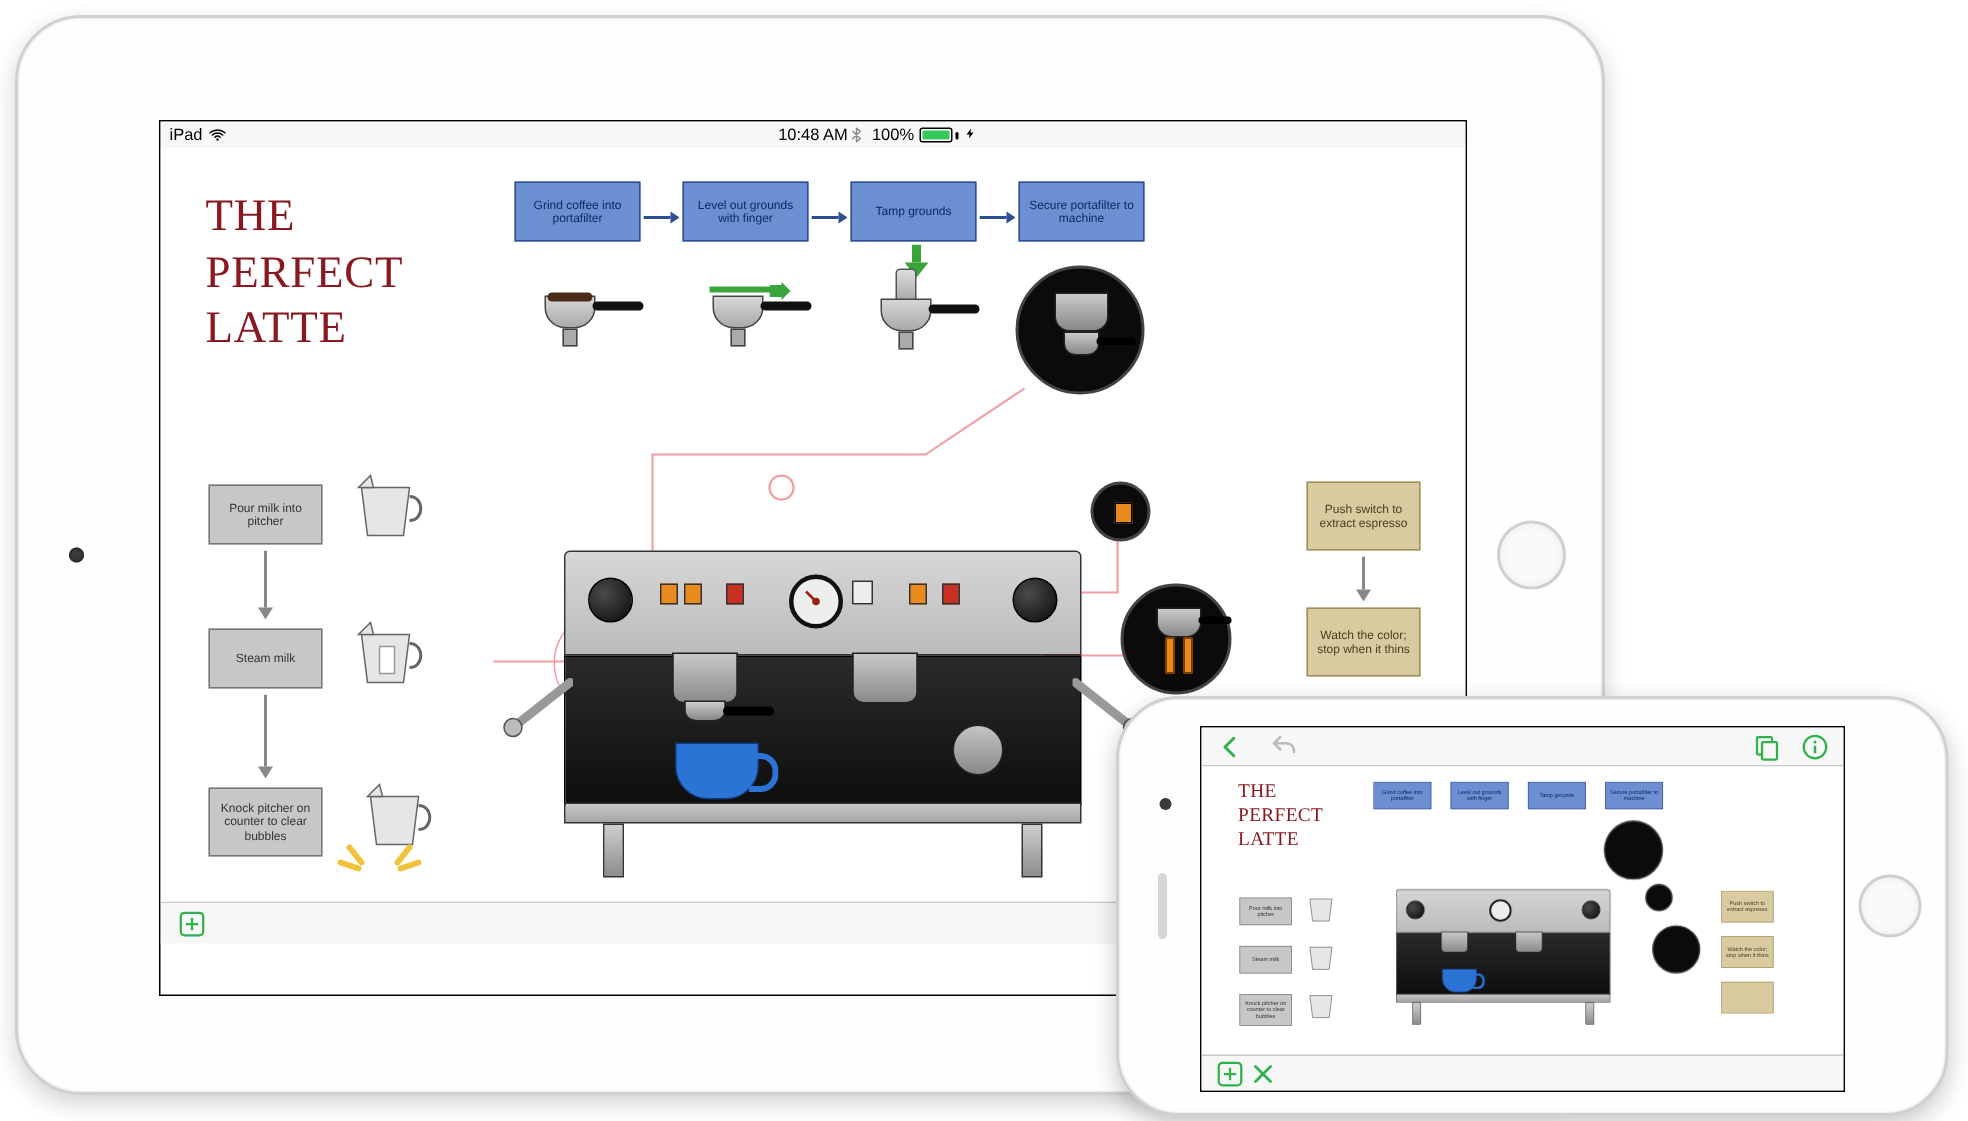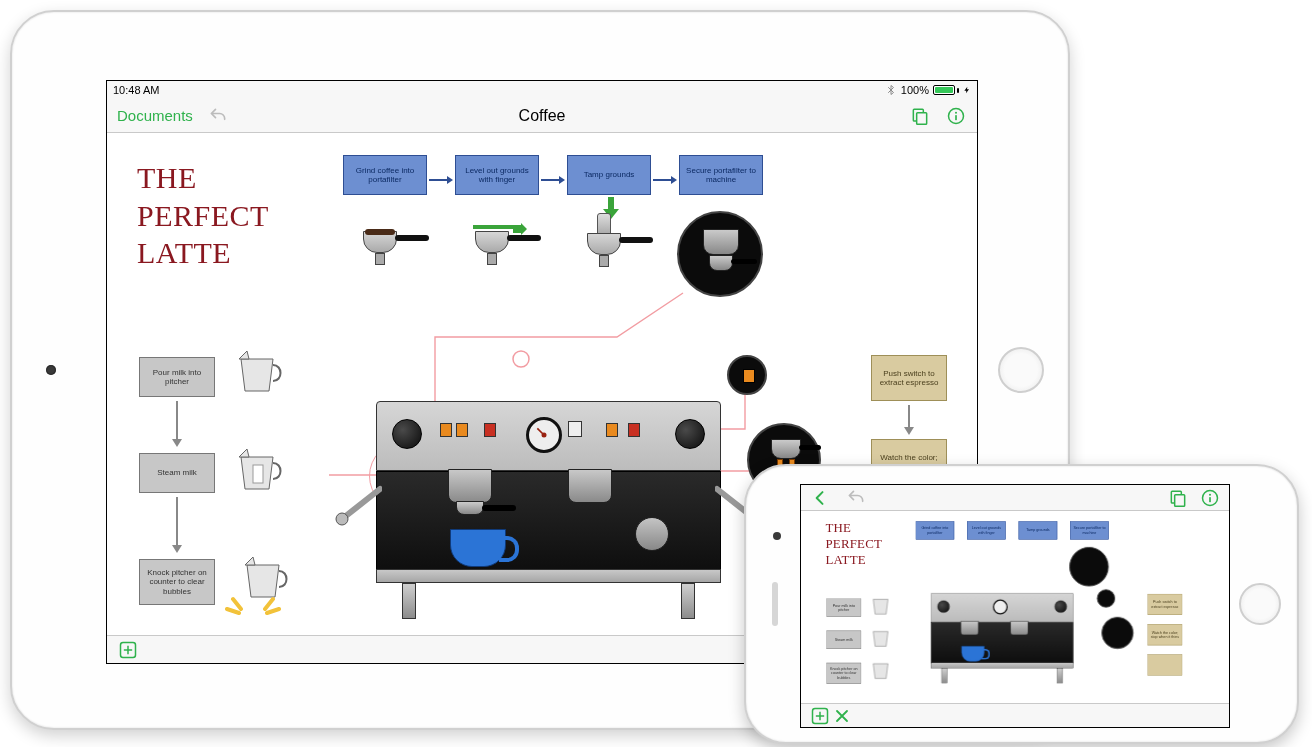--- a/index.html
+++ b/index.html
@@ -48,21 +48,21 @@
   
   .ios-status {
     height: 18px;
     display: flex; align-items: center;
     font-size: 11px; color: #000;
     padding: 0 6px;
     background: #f7f7f7;
   }
   .ios-status .left, .ios-status .right { flex: 1; display:flex; align-items:center; gap:4px; }
   .ios-status .center { flex: 0; white-space: nowrap; font-weight: 500; }
-  .ios-status .right { justify-content: flex-end; }
+  .ios-status .right { }
   .wifi-icon, .bt-icon, .batt-icon { display:inline-block; }
   .wifi-icon svg, .bt-icon svg { width: 12px; height: 12px; display:block; }
   .batt {
     display:inline-flex; align-items:center; gap:2px;
   }
   .batt-body {
     width: 22px; height: 10px; border:1px solid #000; border-radius:2px;
     position:relative; background:#fff;
   }
   .batt-fill { position:absolute; left:1px; top:1px; bottom:1px; right:1px; background:#35c759; border-radius:1px; }
@@ -260,20 +260,29 @@
 </style>
 </head>
 <body>
 
 <div class="ipad-shell">
   <div class="ipad-camera"></div>
   <div class="ipad-home"></div>
   <div class="ipad-screen">
 
     <div class="ios-status">
+      <div class="left">
+        <span>iPad</span>
+        <span class="wifi-icon">
+          <svg viewBox="0 0 24 24">
+              <path d="M2 9c6-5 14-5 20 0M5 12c4-3.5 10-3.5 14 0M8.5 15c2-1.8 5-1.8 7 0" stroke="#000" stroke-width="2" fill="none" stroke-linecap="round"></path>
+              <circle cx="12" cy="18" r="1.6" fill="#000"></circle>
+            </svg>
+        </span>
+      </div>
       <div class="center">10:48 AM</div>
       <div class="right">
         <span class="bt-icon">
           <svg viewBox="0 0 24 24">
               <path d="M7 7l10 10-5 4V3l5 4L7 17" stroke="#8a8a8a" stroke-width="2" fill="none" stroke-linejoin="round" stroke-linecap="round"></path>
             </svg>
         </span>
         <span>100%</span>
         <span class="batt">
           <span class="batt-body">
@@ -282,46 +291,20 @@
             <span class="batt-tip"></span>
         </span>
         <span class="charge">
           <svg viewBox="0 0 24 24">
               <path d="M13 2L4 14h6l-1 8 9-12h-6z" fill="#000"></path>
             </svg>
         </span>
       </div>
     </div>
 
-    <div class="ios-nav">
-      <div class="nav-left">
-        <span class="nav-link">Documents</span>
-        <span class="nav-icon undo-icon">
-          <svg viewBox="0 0 24 24">
-              <path d="M9 14l-5-5 5-5M4 9h10a6 6 0 016 6v1" stroke="currentColor" stroke-width="2" fill="none" stroke-linecap="round" stroke-linejoin="round"></path>
-            </svg>
-        </span>
-      </div>
-      <div class="nav-title">Coffee</div>
-      <div class="nav-right">
-        <span class="nav-icon">
-          <svg viewBox="0 0 24 24">
-              <rect x="4" y="4" width="12" height="14" rx="1" stroke="currentColor" stroke-width="1.8" fill="none"></rect>
-              <rect x="8" y="8" width="12" height="14" rx="1" stroke="currentColor" stroke-width="1.8" fill="#f7f7f7"></rect>
-            </svg>
-        </span>
-        <span class="nav-icon">
-          <svg viewBox="0 0 24 24">
-              <circle cx="12" cy="12" r="9" stroke="currentColor" stroke-width="1.8" fill="none"></circle>
-              <circle cx="12" cy="8" r="1.2" fill="currentColor"></circle>
-              <rect x="11" y="11" width="2" height="6" fill="currentColor"></rect>
-            </svg>
-        </span>
-      </div>
-    </div>
 
     <div class="canvas-area">
 
       <div class="diagram-title">
         <div>THE</div>
         <div>PERFECT</div>
         <div>LATTE</div>
       </div>
 
       <div class="flow-step" style="left:236px; top:22px;">Grind coffee into portafilter</div>

